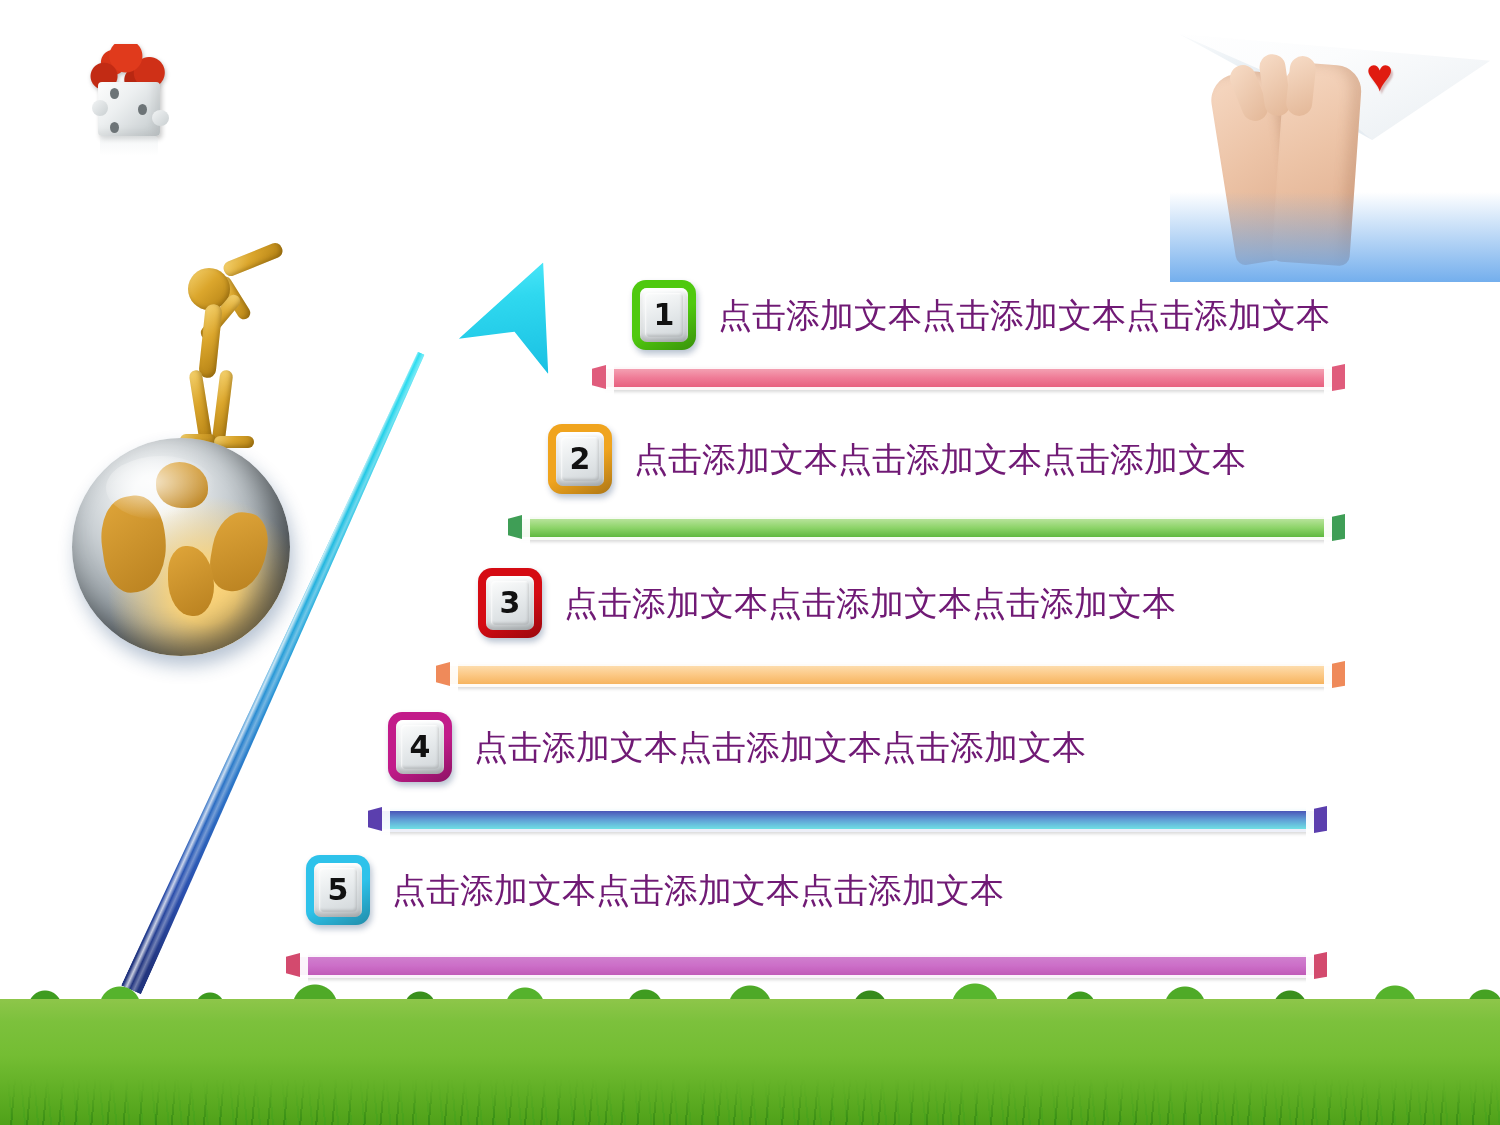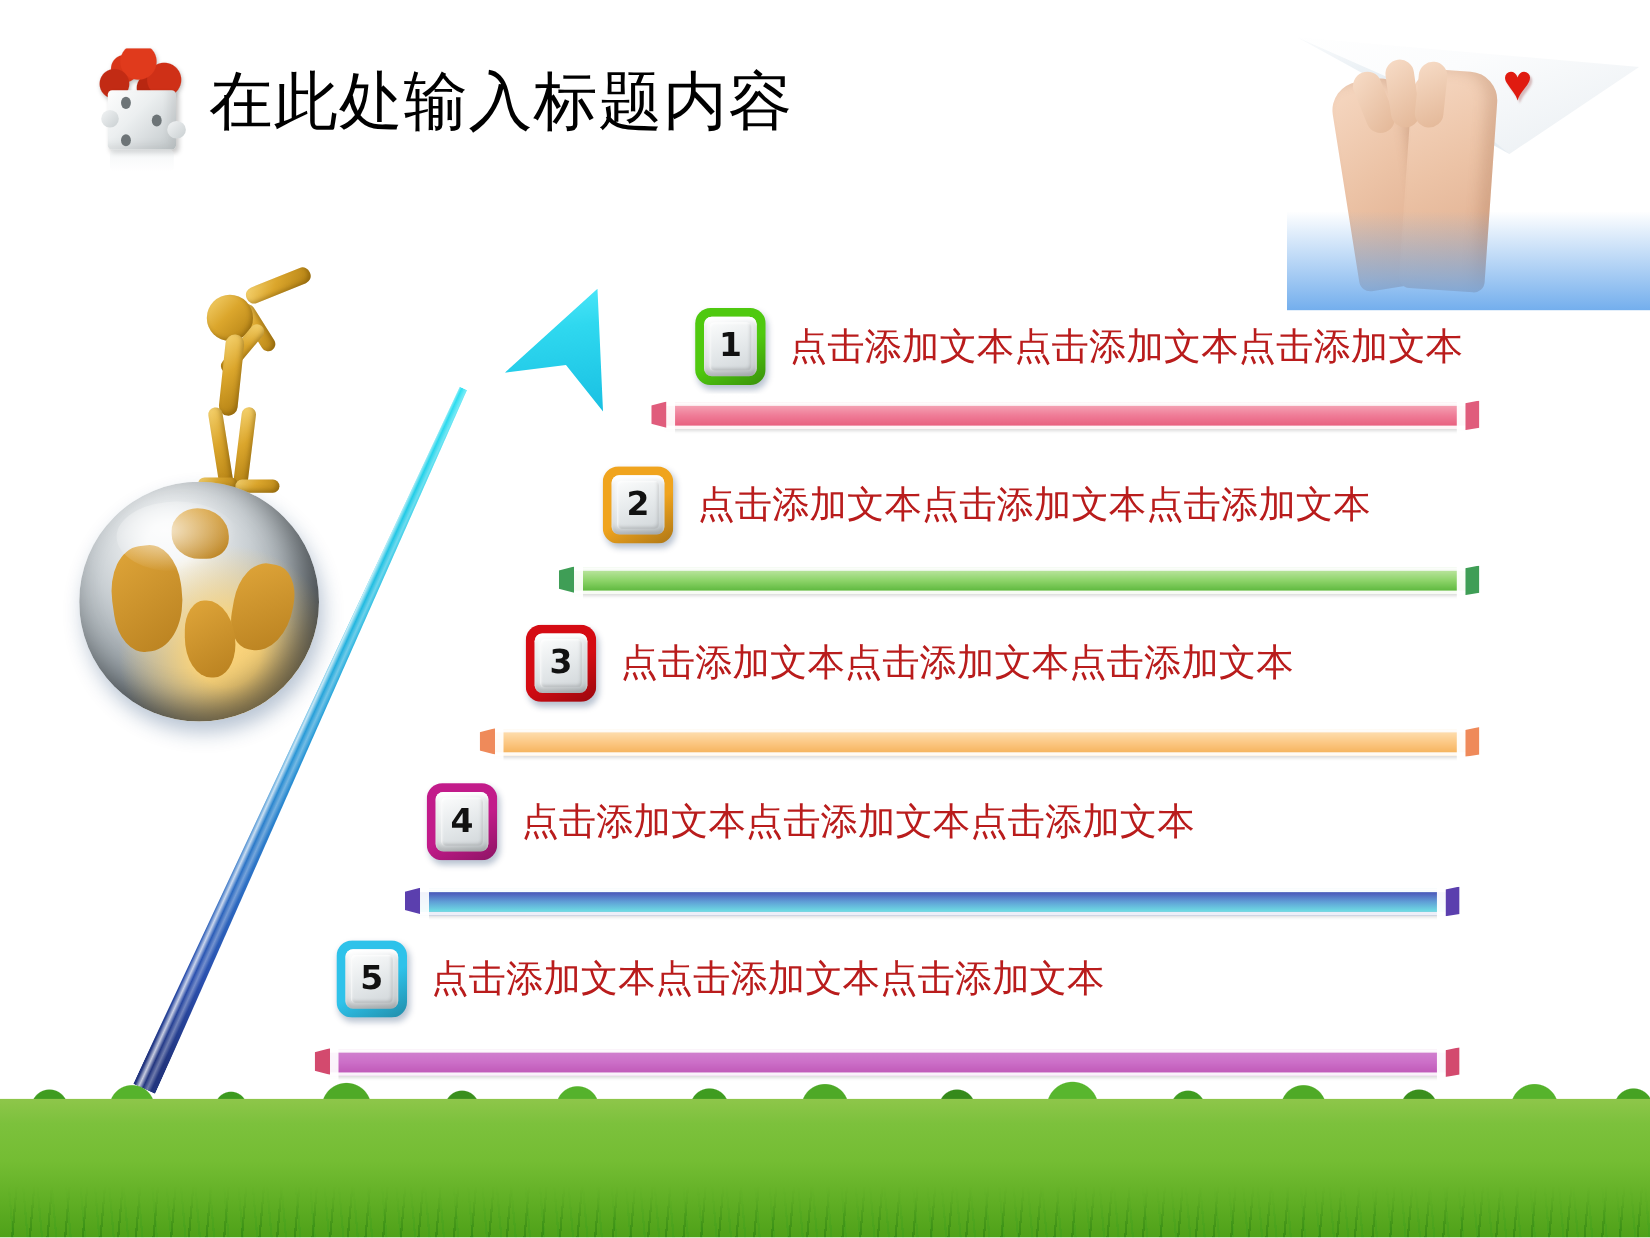--- a/index.html
+++ b/index.html
@@ -193,21 +193,21 @@
   .badge-inner::before{
     content:"";position:absolute;left:5px;top:5px;right:5px;bottom:5px;border-radius:4px;
     background:linear-gradient(160deg,#fbfcfc,#e4e8ea 55%,#d2d7da 100%);
     box-shadow:inset 1px 1px 2px rgba(255,255,255,.9), inset -1px -2px 3px rgba(0,0,0,.16);
   }
   .badge-num{
     position:relative;z-index:2;font-size:30px;font-weight:bold;color:#111;
     font-family:"DejaVu Sans","Liberation Sans",sans-serif;line-height:1;
   }
   .row-text{
-    margin-left:22px;font-size:34px;color:#b91c1c;white-space:nowrap;line-height:1;
+    margin-left:22px;font-size:34px;color:#701a75;white-space:nowrap;line-height:1;
     font-family:"DejaVu Sans","Liberation Sans",sans-serif;
   }
 
   
   .bar{position:absolute;height:38px;}
   .bar-face{
     position:absolute;left:14px;top:8px;right:14px;bottom:6px;
     border-top:3px solid rgba(255,255,255,.95);
     border-bottom:3px solid rgba(255,255,255,.9);
     box-shadow:0 2px 3px rgba(0,0,0,.15);
@@ -250,21 +250,20 @@
     <div class="puzzle-icon">
       <div class="pz-roof"></div>
       <div class="pz-cube"></div>
       <div class="pz-knob k1"></div>
       <div class="pz-knob k2"></div>
       <div class="pz-hole h1"></div>
       <div class="pz-hole h2"></div>
       <div class="pz-hole h3"></div>
       <div class="pz-refl"></div>
     </div>
-    <div class="slide-title">在此处输入标题内容</div>
   </div>
 
   <div class="plane-group">
     <div class="plane-body"></div>
     <div class="plane-fold"></div>
     <div class="plane-heart">♥</div>
     <div class="hand left"></div>
     <div class="hand right"></div>
     <div class="finger f1"></div>
     <div class="finger f2"></div>

